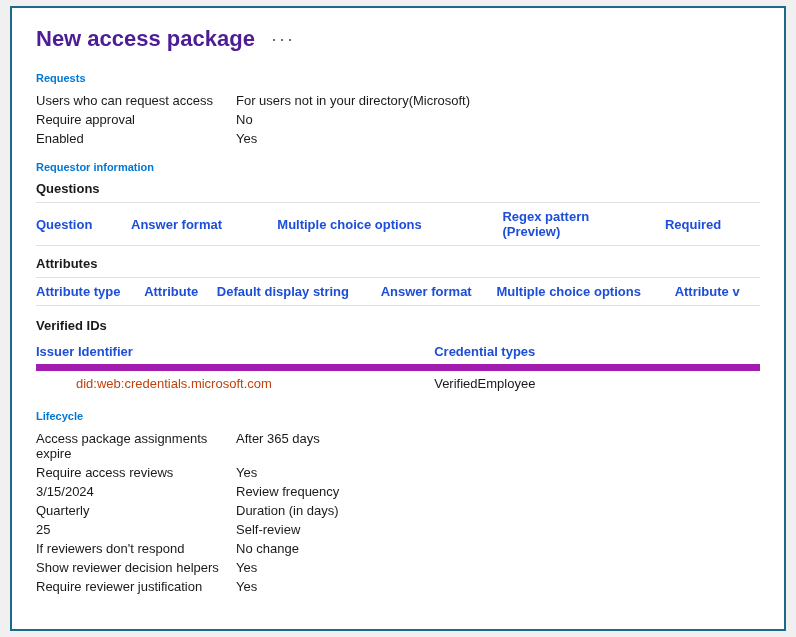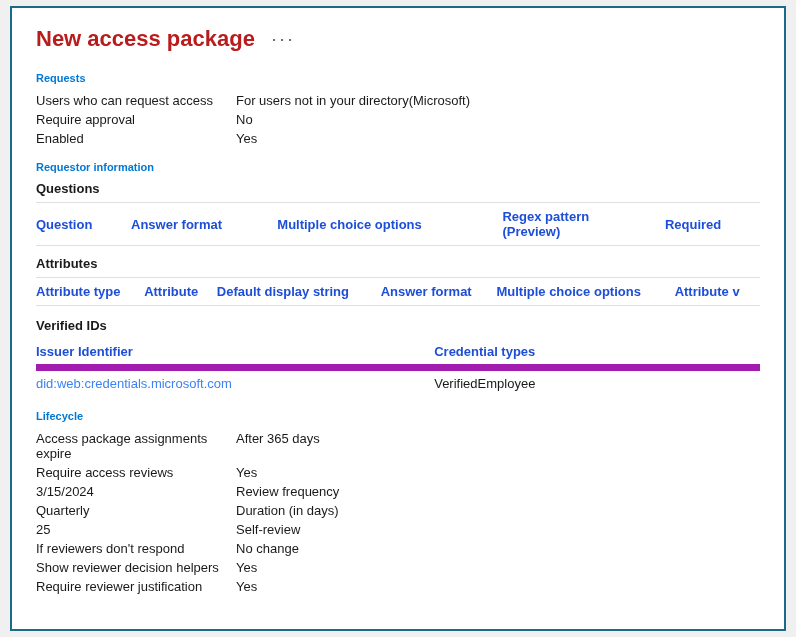--- a/index.html
+++ b/index.html
@@ -22,21 +22,21 @@
       overflow: hidden;
     }
     .page-title-row {
       display: flex;
       align-items: center;
       margin-bottom: 20px;
     }
     .page-title {
       font-size: 22px;
       font-weight: 600;
-      color: #b91c1c;
+      color: #4c1d95;
       margin-right: 16px;
     }
     .ellipsis-btn {
       color: #555;
       font-size: 18px;
       cursor: pointer;
       letter-spacing: 2px;
     }
     .section-title {
       color: #0078d4;
@@ -87,23 +87,24 @@
       font-weight: 600;
       color: #1d4ed8;
       padding: 6px 8px 6px 0;
       white-space: nowrap;
     }
     table td {
       padding: 5px 8px 5px 0;
       color: #1a1a1a;
     }
     .link-text {
-      color: #3b82f6;
+      color: #c2410c;
       text-decoration: none;
       cursor: pointer;
+      margin-left: 40px;
     }
     .verified-ids-section {
       margin-bottom: 12px;
     }
     .verified-table {
       width: 100%;
       border-collapse: collapse;
       font-size: 13px;
     }
     .verified-table th {

